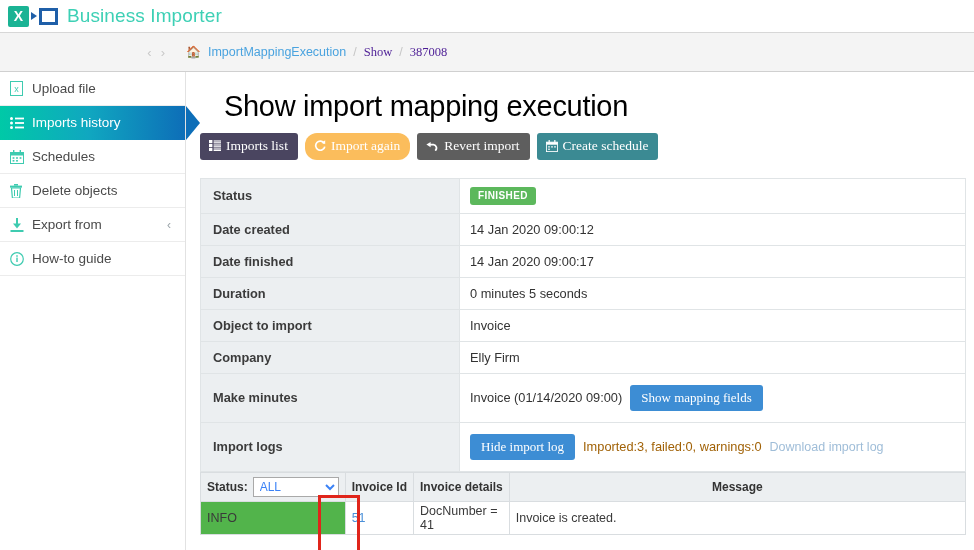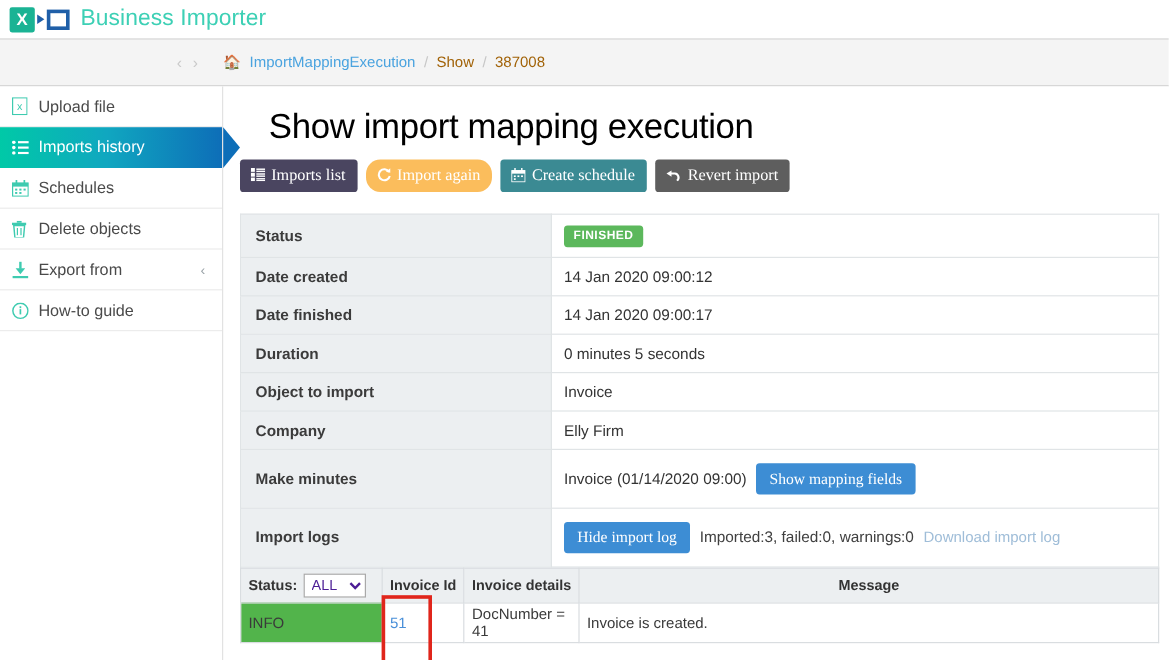--- a/index.html
+++ b/index.html
@@ -72,21 +72,21 @@
   .crumbs {
     display: flex;
     align-items: center;
     font-size: 12.5px;
     gap: 5px;
     color: #9d9d9d;
   }
   .crumb-home { color: #b6c3c6; font-size: 12px; margin-right: 2px; }
   .crumb-link { color: #4aa3df; text-decoration: none; }
   .crumb-sep { color: #c6c6c6; padding: 0 2px; }
-  .crumb-plain { color: #a16207; }
+  .crumb-plain { color: #4c1d95; font-family: Liberation Serif, serif; }
 
   
   .shell { display: flex; height: 478px; }
 
   
   .sidebar {
     width: 186px;
     background: #ffffff;
     border-right: 1px solid #e2e2e2;
     flex: 0 0 186px;
@@ -207,21 +207,21 @@
     border: none;
     border-radius: 3px;
     font-family: "Liberation Serif", serif;
     font-size: 13px;
     padding: 6px 11px 7px;
     cursor: pointer;
     line-height: 1;
   }
   .inline-wrap { display: flex; align-items: center; gap: 8px; flex-wrap: wrap; }
   .muted-link { color: #9fbdd8; text-decoration: none; font-size: 12.5px; }
-  .counts { font-size: 12.8px; color: #404040; }
+  .counts { font-size: 12.8px; color: #a16207; }
 
   
   .logwrap { margin-top: 0; position: relative; }
   table.logtable {
     width: 100%;
     border-collapse: collapse;
     font-size: 12.5px;
   }
   table.logtable th {
     background: #eceff1;
@@ -244,24 +244,24 @@
   th.th-msg    { text-align: center; }
   td.c-status { background: #52b44b; color: #ffffff; }
   td.c-invid  { }
   td.c-invid a { color: #4a90d9; text-decoration: none; }
   .status-filter { display: flex; align-items: center; gap: 5px; }
   .status-filter label { font-size: 12px; font-weight: bold; color: #333; }
   .status-filter select {
     font-family: "Liberation Sans", sans-serif;
     font-size: 12px;
     padding: 1px 2px;
-    width: 52px;
+    width: 86px;
     border: 1px solid #a9a9a9;
     background: #ffffff;
-    color: #4c1d95;
+    color: #3b82f6;
   }
   .redbox {
     position: absolute;
     border: 3px solid #e0251b;
     pointer-events: none;
   }
 </style>
 </head>
 <body>
 
@@ -404,46 +404,46 @@
       <button class="btn btn-orange">
         <span class="bico">
           <svg width="12" height="12" viewBox="0 0 12 12">
               <path d="M10.2 3.2 A4.6 4.6 0 1 0 10.8 6.6" fill="none" stroke="currentColor" stroke-width="1.7"></path>
               <path d="M11.2 0.3 L11.2 4 L7.6 3.1 Z" fill="currentColor"></path>
             </svg>
         </span>
         <span>Import again</span>
       </button>
 
+      <button class="btn btn-gray">
+        <span class="bico">
+          <svg width="13" height="11" viewBox="0 0 13 11">
+              <path d="M4.6 2 L0.4 4.6 L4.6 7.2 Z" fill="currentColor"></path>
+              <path d="M3.4 4.6 L7.4 4.6 A3.4 3.4 0 0 1 9.2 10.6" fill="none" stroke="currentColor" stroke-width="1.8"></path>
+            </svg>
+        </span>
+        <span>Revert import</span>
+      </button>
+
       <button class="btn btn-teal">
         <span class="bico">
           <svg width="12" height="12" viewBox="0 0 14 14">
               <rect x="0.5" y="2.5" width="13" height="11" fill="none" stroke="currentColor"></rect>
               <rect x="0.5" y="2.5" width="13" height="3" fill="currentColor"></rect>
               <rect x="3" y="0" width="1.4" height="3" fill="currentColor"></rect>
               <rect x="9.6" y="0" width="1.4" height="3" fill="currentColor"></rect>
               <g fill="currentColor">
                 <rect x="2.6" y="7.2" width="1.8" height="1.6"></rect>
                 <rect x="6.1" y="7.2" width="1.8" height="1.6"></rect>
                 <rect x="9.6" y="7.2" width="1.8" height="1.6"></rect>
                 <rect x="2.6" y="10" width="1.8" height="1.6"></rect>
               </g>
             </svg>
         </span>
         <span>Create schedule</span>
-      </button>
-
-      <button class="btn btn-gray">
-        <span class="bico">
-          <svg width="13" height="11" viewBox="0 0 13 11">
-              <path d="M4.6 2 L0.4 4.6 L4.6 7.2 Z" fill="currentColor"></path>
-              <path d="M3.4 4.6 L7.4 4.6 A3.4 3.4 0 0 1 9.2 10.6" fill="none" stroke="currentColor" stroke-width="1.8"></path>
-            </svg>
-        </span>
-        <span>Revert import</span>
       </button>
     </div>
 
     <table class="detail">
       <tbody>
         <tr>
           <td class="lbl">Status</td>
           <td>
             <span class="badge-finished">FINISHED</span>
           </td>

